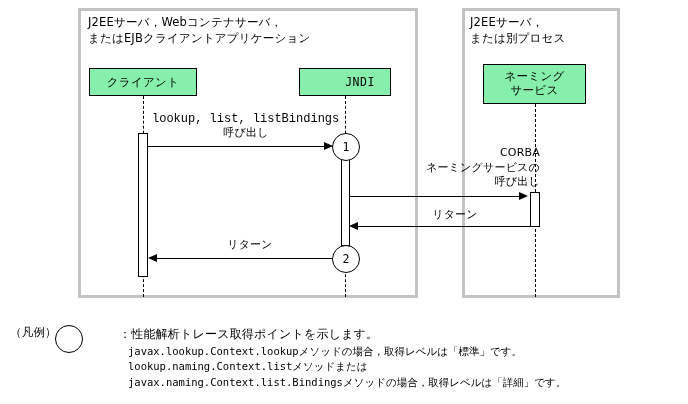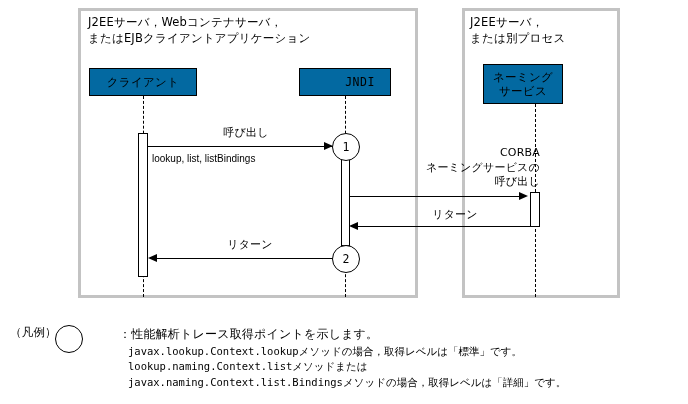--- a/index.html
+++ b/index.html
@@ -27,21 +27,21 @@
     line-height:16px;
     letter-spacing:0.2px;
     white-space:pre-line;
     color:#000;
   }
 
   
   .participant{
     position:absolute;
     border:1.5px solid #000000;
-    background:#0369a1;
+    background:#86efac;
     box-sizing:border-box;
     display:flex;
     align-items:center;
     justify-content:center;
     text-align:center;
     font-size:11.5px;
     line-height:14px;
     letter-spacing:0.3px;
     white-space:pre-line;
   }
@@ -84,24 +84,23 @@
   }
   .msg-label{
     position:absolute;
     text-align:center;
     font-size:11px;
     line-height:14.5px;
     white-space:pre-line;
     letter-spacing:0.2px;
   }
   .msg-label.mono{
-    font-family:Liberation Sans, sans-serif;
-    font-size:10px;
+    font-family:Liberation Mono, monospace;
+    font-size:12px;
     letter-spacing:0px;
-    margin-top:40px;
   }
 
   
   .trace-point{
     position:absolute;
     width:26px;height:26px;
     border:1.4px solid #000000;
     border-radius:50%;
     background:#ffffff;
     display:flex;align-items:center;justify-content:center;
@@ -155,21 +154,21 @@
 またはEJBクライアントアプリケーション</div>
 
   <div class="node-box" style="left:462px;top:8px;width:158px;height:290px;"></div>
   <div class="node-title" style="left:470px;top:14px;width:150px;">J2EEサーバ，
 または別プロセス</div>
 
   <div class="participant" style="left:89px;top:68px;width:108px;height:28px;">クライアント</div>
 
   <div class="participant mono" style="left:299px;top:68px;width:92px;height:28px;">JNDI</div>
 
-  <div class="participant" style="left:483px;top:64px;width:80px;height:40px;">ネーミング
+  <div class="participant" style="left:483px;top:64px;width:103px;height:40px;font-family:Liberation Mono, monospace;">ネーミング
 サービス</div>
 
   <div class="lifeline" style="left:142.5px;top:96px;height:201px;"></div>
   <div class="lifeline" style="left:345px;top:96px;height:201px;"></div>
   <div class="lifeline" style="left:534.5px;top:104px;height:193px;"></div>
 
   <div class="activation" style="left:138px;top:133px;width:10px;height:144px;"></div>
   <div class="activation" style="left:340.5px;top:150px;width:9px;height:96px;"></div>
   <div class="activation" style="left:530px;top:192px;width:10px;height:35px;"></div>
 

